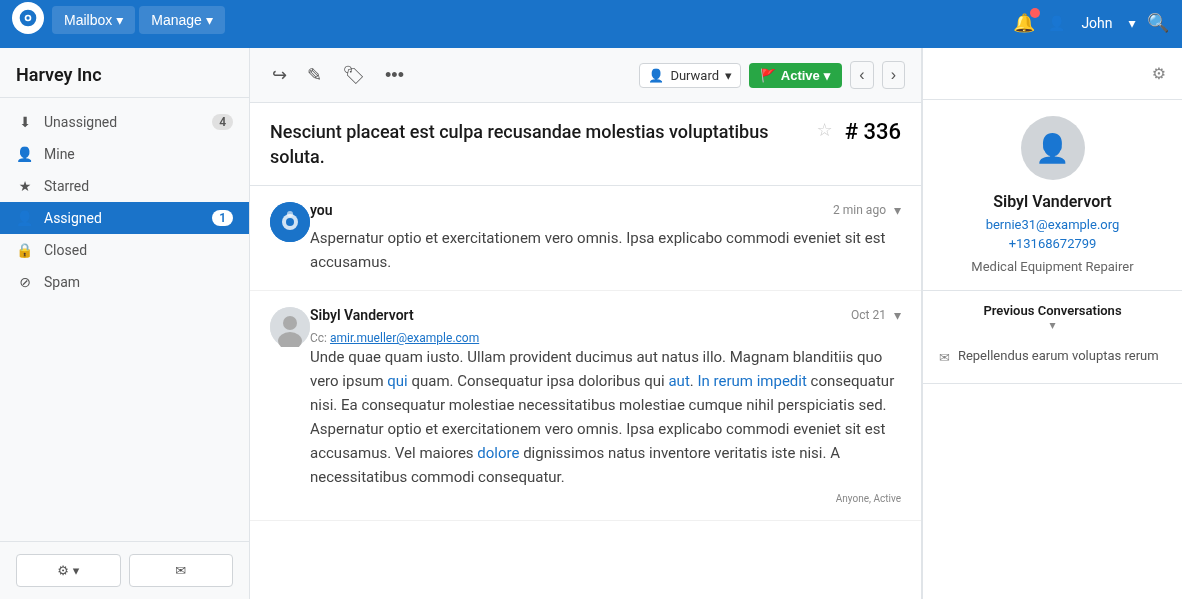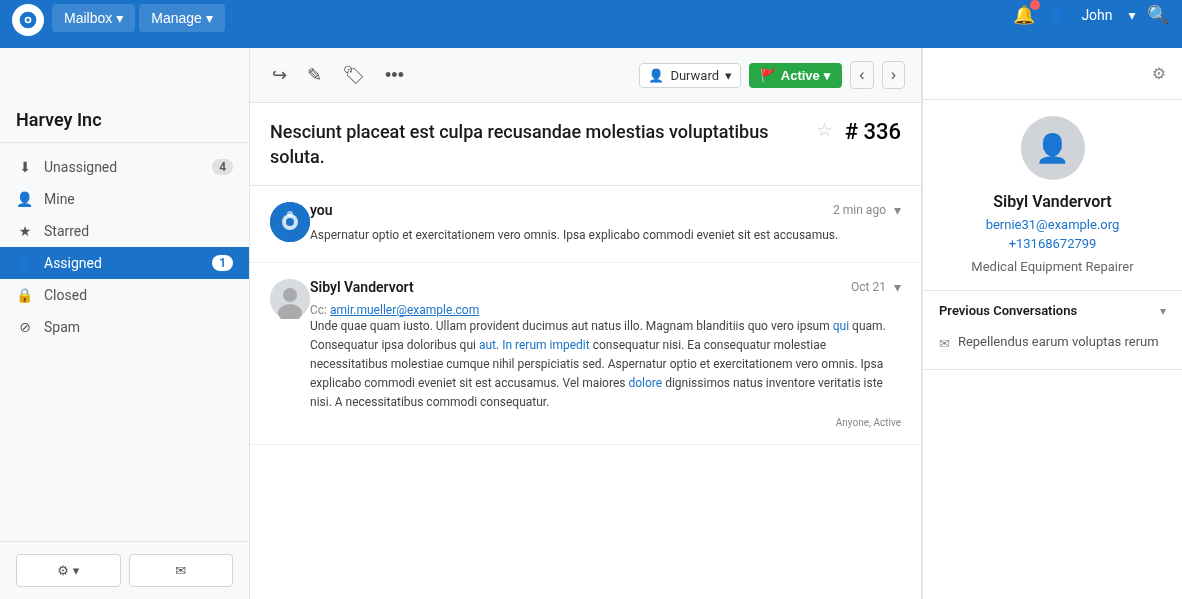--- a/index.html
+++ b/index.html
@@ -3,22 +3,22 @@
   <meta charset="utf-8">
   <style>
     * { box-sizing: border-box; margin: 0; padding: 0; }
     body { font-family: -apple-system, BlinkMacSystemFont, 'Segoe UI', Roboto, sans-serif; font-size: 14px; color: #333; background: #f0f4f8; height: 599px; overflow: hidden; }
 
     
     .top-nav {
       background: #1a73c9;
       height: 48px;
       display: flex;
-      align-items: flex-start;
-      padding: 4px 12px;
+      align-items: flex-end;
+      padding: 14px 12px;
       color: white;
     }
     .top-nav-logo {
       width: 32px; height: 32px;
       background: white;
       border-radius: 50%;
       display: flex; align-items: center; justify-content: center;
       margin-right: 8px;
     }
     .top-nav-logo svg { width: 20px; height: 20px; }
@@ -57,21 +57,20 @@
       flex-shrink: 0;
       display: flex;
       flex-direction: column;
     }
     .sidebar-header {
       padding: 16px 16px 12px;
       font-size: 18px;
       font-weight: 600;
       color: #1a1a1a;
       border-bottom: 1px solid #e0e4e8;
-      margin-top: 45px;
     }
     .sidebar-nav { flex: 1; overflow-y: auto; padding: 8px 0; }
     .sidebar-item {
       display: flex;
       align-items: center;
       padding: 8px 16px;
       cursor: pointer;
       color: #555;
       border-radius: 0;
       gap: 10px;
@@ -229,21 +228,21 @@
       display: flex;
       align-items: center;
       gap: 8px;
       margin-bottom: 8px;
     }
     .message-sender { font-weight: 600; font-size: 14px; color: #1a1a1a; }
     .message-time { color: #888; font-size: 12px; margin-left: auto; }
     .message-dropdown { color: #888; cursor: pointer; }
     .message-cc { font-size: 12px; color: #888; }
     .message-cc a { color: #1a73c9; }
-    .message-text { font-size: 12px; color: #444; line-height: 1.6; }
+    .message-text { font-size: 15px; color: #444; line-height: 1.6; }
     .message-text .link-text { color: #1a73c9; }
     .message-meta { font-size: 10px; color: #888; text-align: right; margin-top: 4px; }
 
     
     .right-panel {
       width: 260px;
       background: white;
       flex-shrink: 0;
       display: flex;
       flex-direction: column;
@@ -284,20 +283,21 @@
     .contact-role { font-size: 13px; color: #666; }
     .prev-conversations {
       padding: 12px 16px;
       border-bottom: 1px solid #e0e4e8;
     }
     .prev-conv-header {
       display: flex;
       align-items: center;
       justify-content: space-between;
       margin-bottom: 10px;
+      flex-direction: column;
     }
     .prev-conv-title { font-size: 13px; font-weight: 600; color: #1a1a1a; }
     .prev-conv-toggle { color: #888; cursor: pointer; font-size: 12px; }
     .prev-conv-item {
       display: flex;
       align-items: flex-start;
       gap: 8px;
       padding: 6px 0;
       font-size: 13px;
       color: #555;

